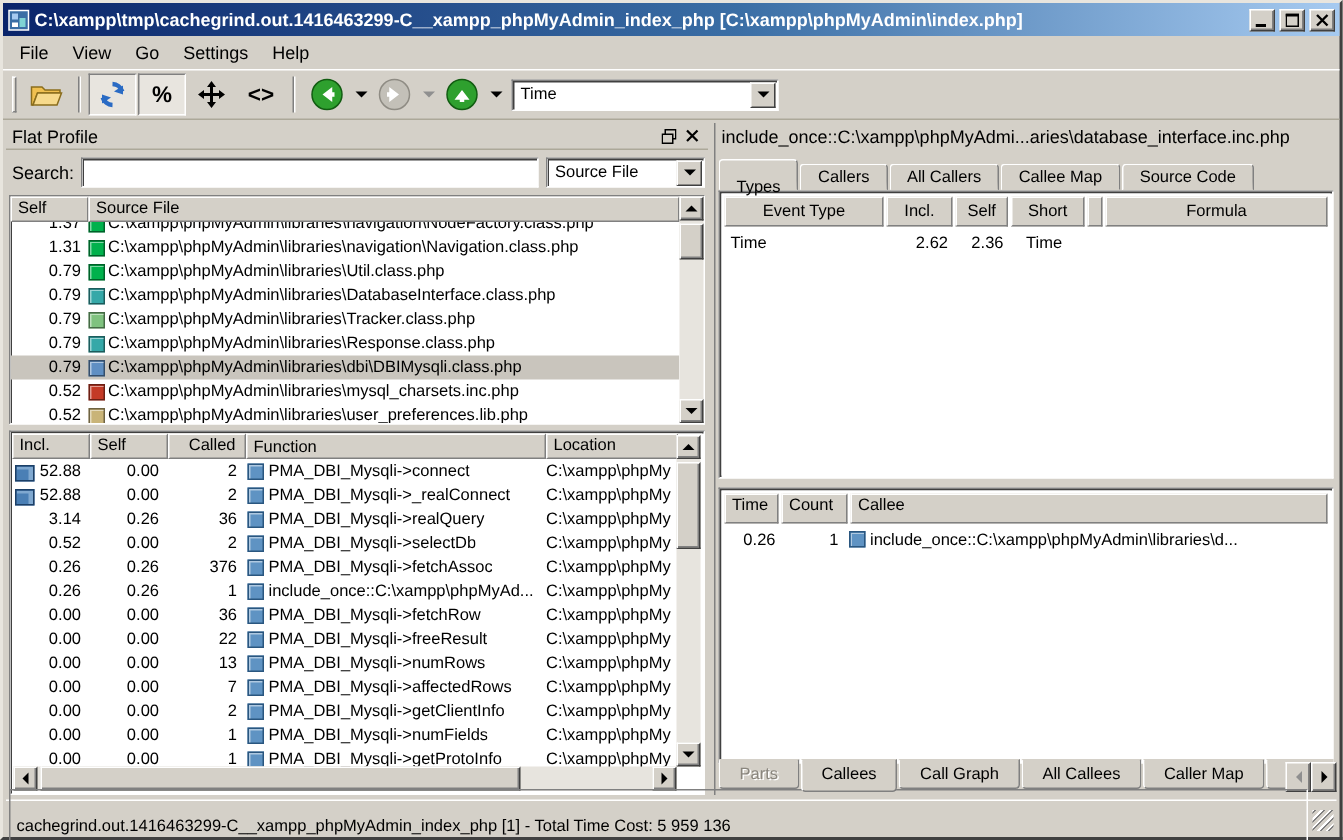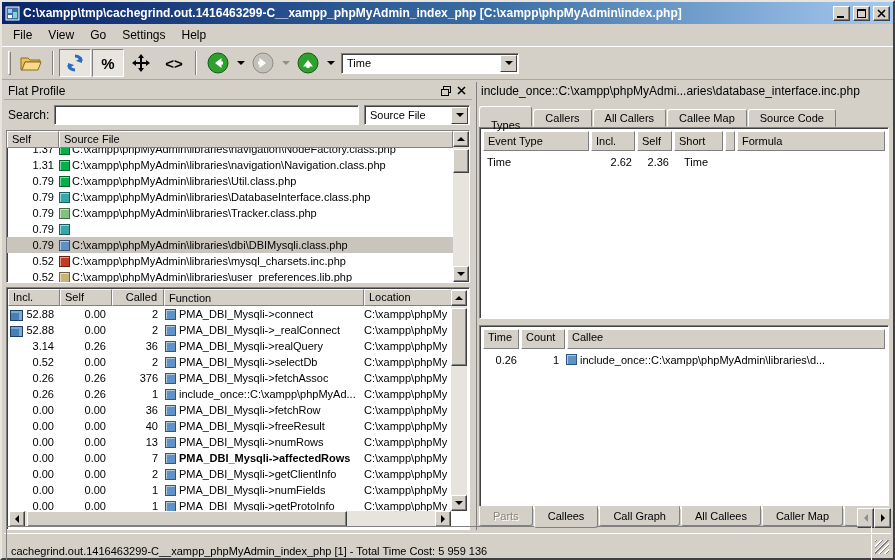--- a/index.html
+++ b/index.html
@@ -106,21 +106,21 @@
   .func-vscroll { position:absolute; top:1px; right:1px; bottom:17px; width:16px; background:#e7e4de; display:flex; flex-direction:column; align-items:center; }
 
   
   .fn-header { position:absolute; top:2px; left:4px; right:18px; height:18px; font-weight:normal; font-size:12px; white-space:nowrap; overflow:hidden; }
   .tabbar { position:absolute; top:24px; left:2px; right:2px; height:21px; display:flex; align-items:flex-end; }
   .tab { height:18px; padding:2px 11px; font-size:11px; background:#d4d0c8; border:1px solid; margin-right:1px;
          border-color:#fff #808080 #d4d0c8 #fff; border-radius:3px 3px 0 0; white-space:nowrap; }
   .tab.active { height:21px; padding-top:12px; position:relative; z-index:2; }
   .types-box { position:absolute; top:45px; left:2px; right:2px; height:192px; }
   .tbl-pad { position:absolute; inset:1px; background:#fff; padding:2px; }
-  .types-hdr { display:flex; gap:2px; height:20px; }
+  .types-hdr { display:flex; gap:2px; height:20px;text-align:center; }
   .types-hdr .hdr-cell { height:20px; padding-top:3px; }
   .th-event { width:106px; flex:none; }
   .th-incl { width:44px; flex:none; }
   .th-self { width:35px; flex:none; }
   .th-short { width:49px; flex:none; }
   .th-mini { width:8px; flex:none; }
   .th-formula { flex:1; }
   .types-row { display:flex; height:17px; align-items:center; font-size:11px; margin-top:2px; }
   .tr-event { width:108px; flex:none; padding-left:4px; }
   .tr-incl { width:44px; flex:none; text-align:right; padding-right:3px; }
@@ -324,20 +324,21 @@
 
               <div class="frow">
                 <span class="cell-self">0.79</span>
                 <span class="sq-icon" style="background: rgb(127, 194, 127);"></span>
                 <span class="file-text">C:\xampp\phpMyAdmin\libraries\Tracker.class.php</span>
               </div>
 
               <div class="frow">
                 <span class="cell-self">0.79</span>
                 <span class="sq-icon" style="background: rgb(53, 168, 168);"></span>
+                <span class="file-text">C:\xampp\phpMyAdmin\libraries\Response.class.php</span>
               </div>
 
               <div class="frow selected">
                 <span class="cell-self">0.79</span>
                 <span class="sq-icon" style="background: rgb(95, 143, 195);"></span>
                 <span class="file-text">C:\xampp\phpMyAdmin\libraries\dbi\DBIMysqli.class.php</span>
               </div>
 
               <div class="frow">
                 <span class="cell-self">0.52</span>
@@ -449,21 +450,21 @@
                 <span class="c-fn">
                   <span class="fn-icon"></span>
                   <span style="overflow:hidden;">PMA_DBI_Mysqli-&gt;fetchRow</span>
                 </span>
                 <span class="c-loc">C:\xampp\phpMy</span>
               </div>
 
               <div class="trow">
                 <span class="c-incl"><span>0.00</span></span>
                 <span class="c-self">0.00</span>
-                <span class="c-called">40</span>
+                <span class="c-called">22</span>
                 <span class="c-fn">
                   <span class="fn-icon"></span>
                   <span style="overflow:hidden;">PMA_DBI_Mysqli-&gt;freeResult</span>
                 </span>
                 <span class="c-loc">C:\xampp\phpMy</span>
               </div>
 
               <div class="trow">
                 <span class="c-incl"><span>0.00</span></span>
                 <span class="c-self">0.00</span>
@@ -474,21 +475,21 @@
                 </span>
                 <span class="c-loc">C:\xampp\phpMy</span>
               </div>
 
               <div class="trow">
                 <span class="c-incl"><span>0.00</span></span>
                 <span class="c-self">0.00</span>
                 <span class="c-called">7</span>
                 <span class="c-fn">
                   <span class="fn-icon"></span>
-                  <span style="overflow:hidden;font-weight:bold;">PMA_DBI_Mysqli-&gt;affectedRows</span>
+                  <span style="overflow:hidden;">PMA_DBI_Mysqli-&gt;affectedRows</span>
                 </span>
                 <span class="c-loc">C:\xampp\phpMy</span>
               </div>
 
               <div class="trow">
                 <span class="c-incl"><span>0.00</span></span>
                 <span class="c-self">0.00</span>
                 <span class="c-called">2</span>
                 <span class="c-fn">
                   <span class="fn-icon"></span>

